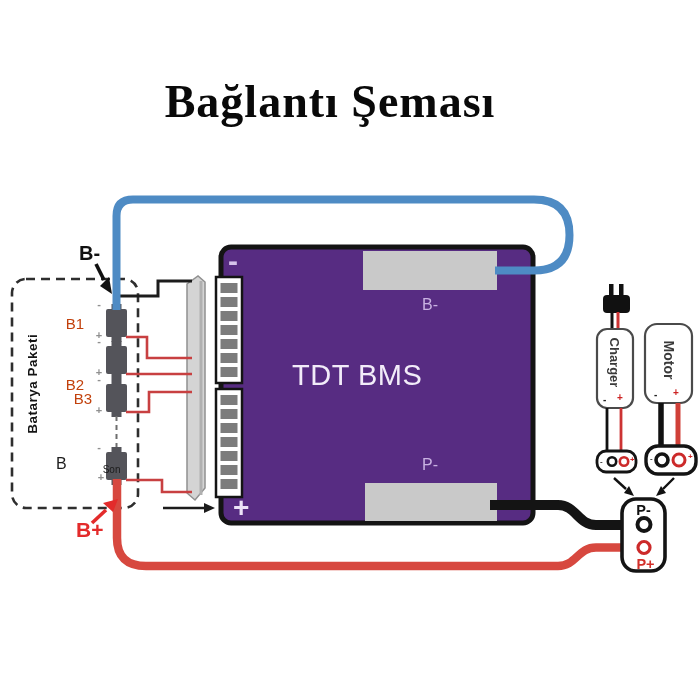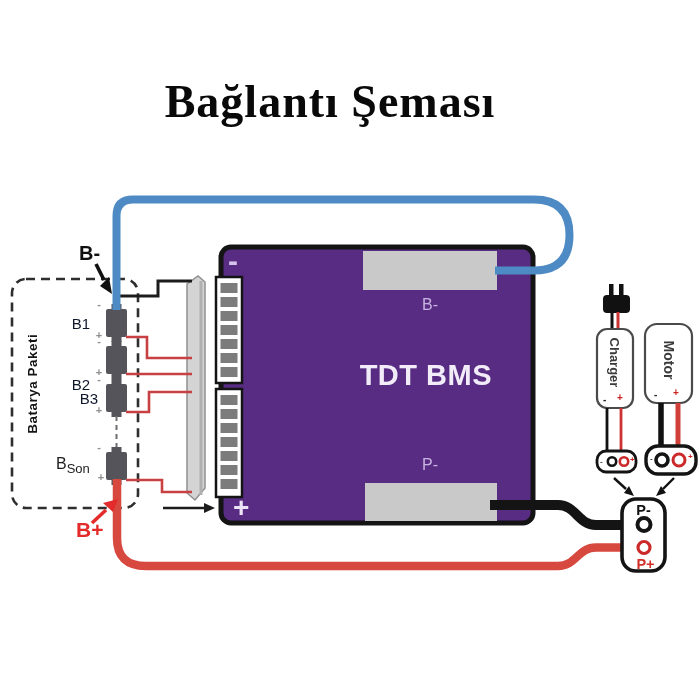--- a/index.html
+++ b/index.html
@@ -12,27 +12,27 @@
   .title{
     left:0;top:79px;width:660px;text-align:center;
     font-family:"Liberation Serif","DejaVu Serif",serif;
     font-weight:900;font-size:46px;color:#090909;letter-spacing:1px;
   }
   .pack-label{
     left:-20px;top:377px;width:106px;text-align:center;
     transform:rotate(-90deg);transform-origin:50% 50%;
     font-weight:700;font-size:13.5px;color:#141414;letter-spacing:.5px;
   }
-  .cell-label{font-size:15px;color:#0f172a;width:30px;text-align:right;}
-  .cell-sub{font-size:13px;}
+  .cell-label{font-size:15px;color:#c2410c;width:30px;text-align:center;}
+  .cell-sub{font-size:10px;margin-left:36px;}
   .term-mark{font-size:11px;color:#8f8f8f;font-weight:700;width:10px;text-align:center;}
   .bminus-label{left:79px;top:243px;font-size:20px;font-weight:800;color:#111;}
   .bplus-label{left:76px;top:519px;font-size:21px;font-weight:800;color:#e32b2b;}
-  .bms-name{left:292px;top:361px;width:200px;text-align:right;
-    font-size:29px;font-weight:700;color:#f2ecf9;letter-spacing:.5px;}
+  .bms-name{left:292px;top:361px;width:200px;text-align:left;
+    font-size:29px;font-weight:400;color:#f2ecf9;letter-spacing:.5px;}
   .bms-pad-label{width:60px;text-align:center;font-size:16px;color:#c9b2e2;}
   .bms-corner{font-weight:800;color:#d5c3ea;}
   .dev-label{transform:rotate(90deg);transform-origin:50% 50%;text-align:center;
     color:#3a3a3a;font-weight:600;}
   .mark-s{font-size:10px;color:#222;font-weight:700;}
   .mark-s.red{color:#cc2222;}
   .mark-t{font-size:8px;color:#333;font-weight:700;}
   .mark-t.red{color:#cc2222;}
   .pbox-label{width:41px;text-align:center;font-size:14.5px;font-weight:800;color:#111;}
 </style>

